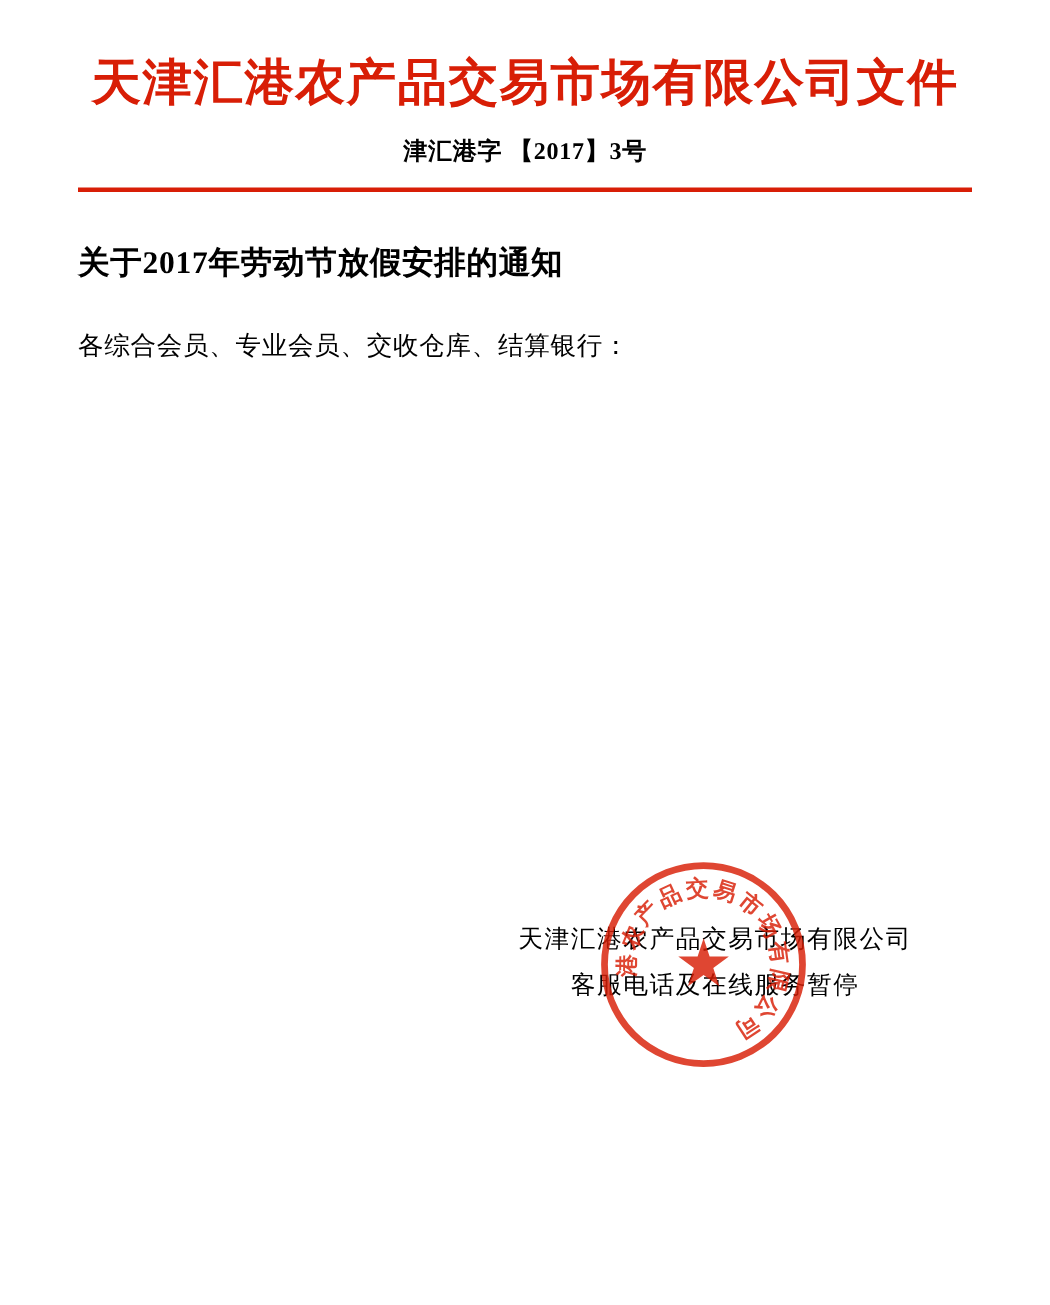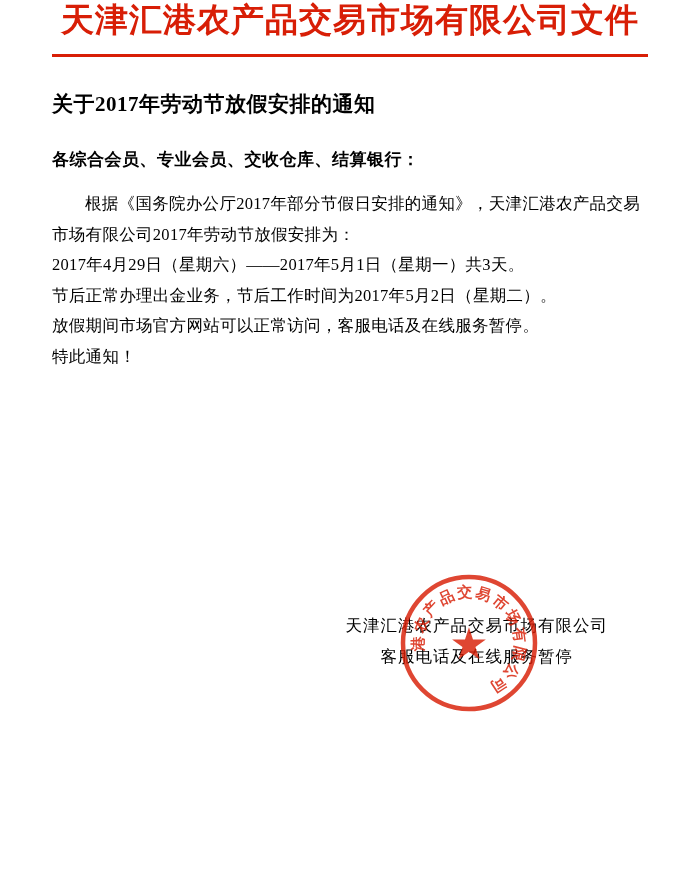--- a/index.html
+++ b/index.html
@@ -19,20 +19,21 @@
     position: relative;
     width: 700px;
     height: 870px;
     box-sizing: border-box;
     padding: 0 52px;
   }
 
   
   .letterhead {
     text-align: center;
+    padding-top: 36px;
   }
   .org-title {
     color: #d81e06;
     font-size: 33px;
     font-weight: bold;
     letter-spacing: 1px;
     line-height: 1.25;
     font-family: "Liberation Serif", "DejaVu Serif", serif;
     white-space: nowrap;
   }
@@ -58,21 +59,21 @@
     font-size: 21px;
     font-weight: bold;
     margin-top: 32px;
     letter-spacing: 0.5px;
   }
 
   
   .salutation {
     margin-top: 30px;
     font-size: 17px;
-    font-weight: bold;
+    font-weight: normal;
     letter-spacing: 0.5px;
   }
   .body-text {
     margin-top: 18px;
     font-size: 16.5px;
     line-height: 1.85;
     letter-spacing: 0.3px;
   }
   .para {
     margin: 0;
@@ -111,36 +112,30 @@
     display: block;
   }
 </style>
 </head>
 <body>
 
 <div class="page">
 
   <div class="letterhead">
     <div class="org-title">天津汇港农产品交易市场有限公司文件</div>
+    <div class="doc-number">津汇港字 【2017】3号</div>
     <div class="rule-wrap">
       <div class="red-rule"></div>
     </div>
   </div>
 
   <div class="doc-title">关于2017年劳动节放假安排的通知</div>
 
   <div class="salutation">各综合会员、专业会员、交收仓库、结算银行：</div>
 
-  <div class="body-text">
-    <p class="para indent">根据《国务院办公厅2017年部分节假日安排的通知》，天津汇港农产品交易市场有限公司2017年劳动节放假安排为：</p>
-    <p class="para">2017年4月29日（星期六）——2017年5月1日（星期一）共3天。</p>
-    <p class="para">节后正常办理出金业务，节后工作时间为2017年5月2日（星期二）。</p>
-    <p class="para">放假期间市场官方网站可以正常访问，客服电话及在线服务暂停。</p>
-    <p class="para">特此通知！</p>
-  </div>
 
   <div class="sign-block">
     <div class="sign-line">天津汇港农产品交易市场有限公司</div>
     <div class="sign-line">客服电话及在线服务暂停</div>
   </div>
 
   <div class="seal">
     <svg width="142" height="142" viewBox="0 0 142 142" xmlns="http://www.w3.org/2000/svg">
       <defs>
         <path id="sealArc" d="M 71,71 m -52,0 a 52,52 0 1,1 104,0 a 52,52 0 1,1 -104,0"></path>

